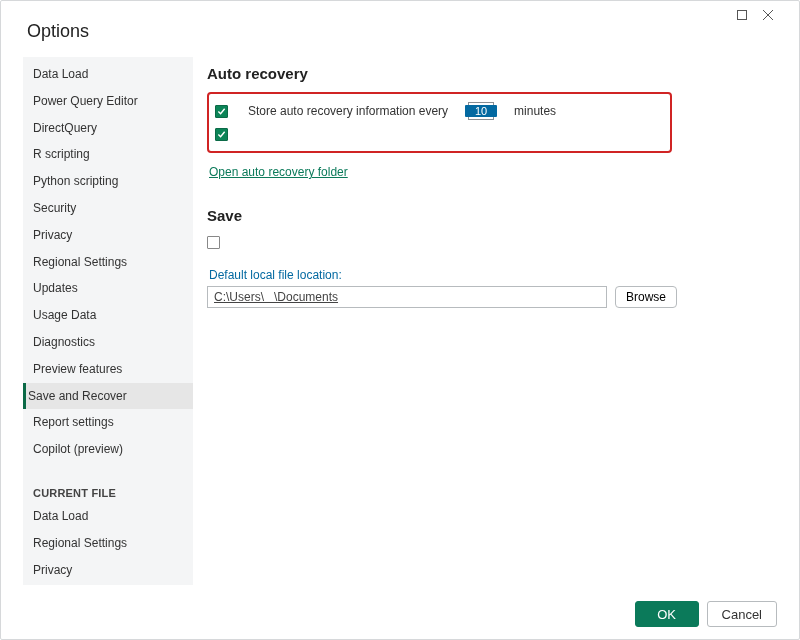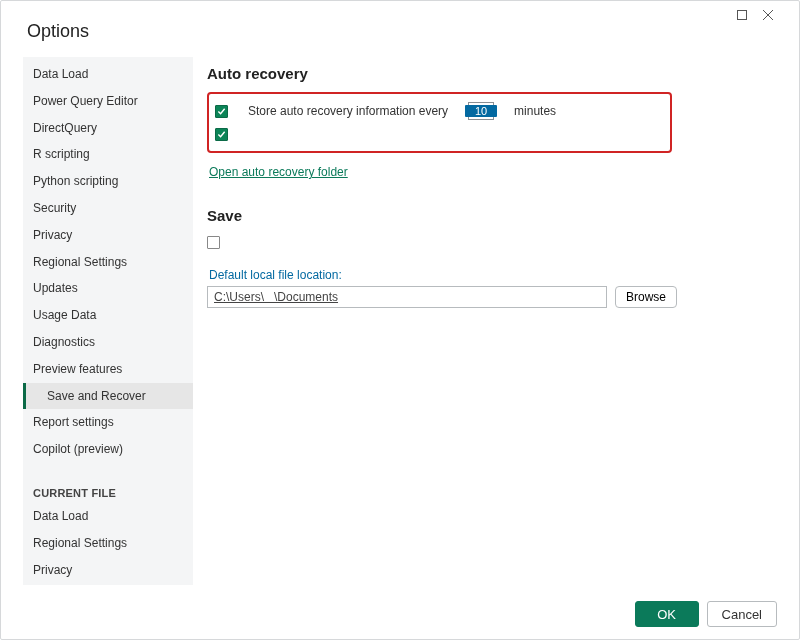--- a/index.html
+++ b/index.html
@@ -56,21 +56,21 @@
   .nav-item {
     font-size: 12px;
     color: #333;
     padding: 5px 10px 5px 10px;
     cursor: pointer;
     line-height: 1.4;
   }
   .nav-item.selected {
     background: #e6e6e6;
     border-left: 3px solid #0b6a47;
-    padding-left: 21px;
+    padding-left: 2px;
   }
   .main {
     flex:1;
     padding: 4px 4px 4px 14px;
     position:relative;
   }
   h2.section-title {
     font-size: 15px;
     font-weight: 700;
     margin: 4px 0 10px 0;

